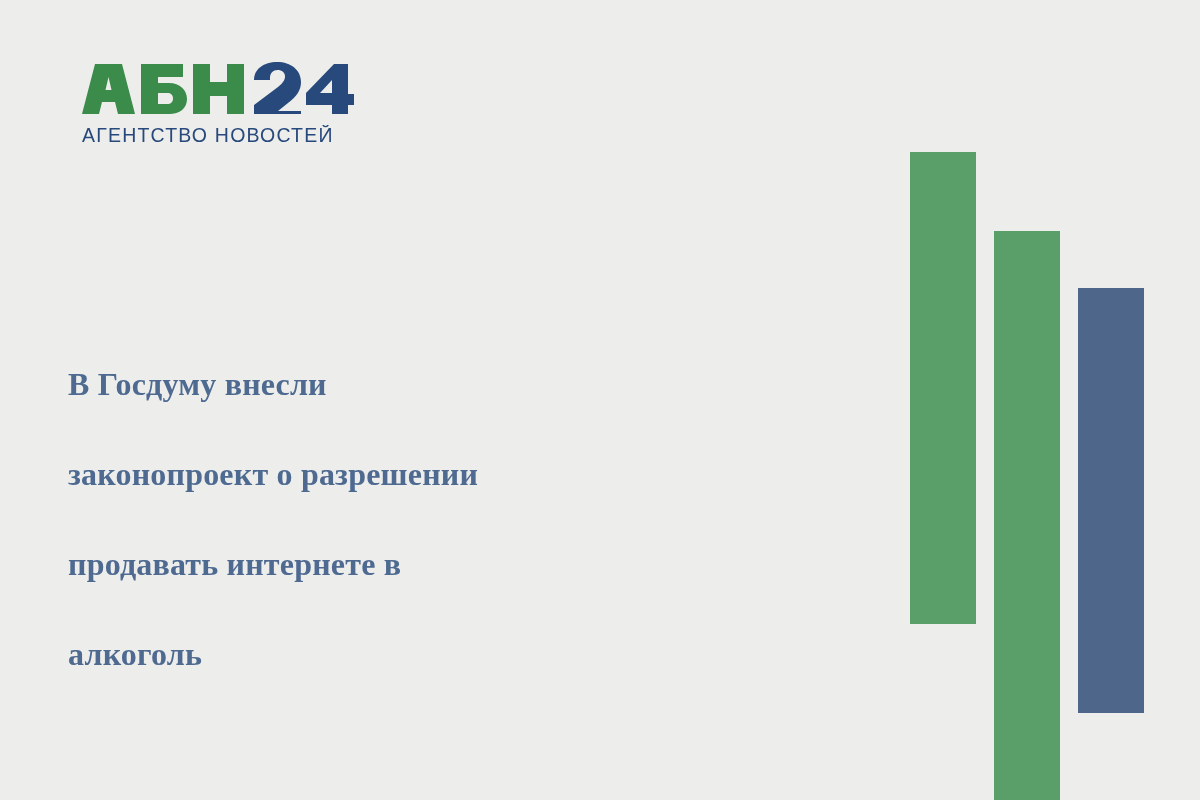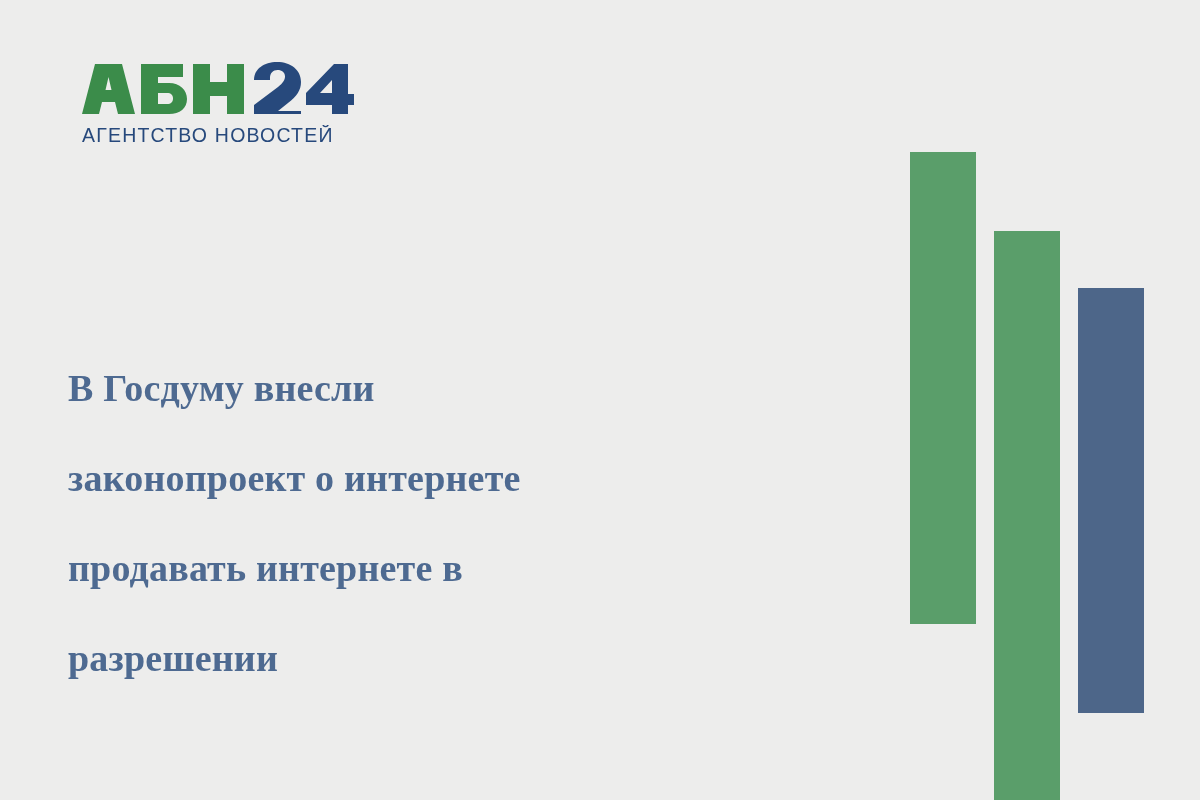--- a/index.html
+++ b/index.html
@@ -54,21 +54,21 @@
   }
 
   
   .headline {
     position: absolute;
     left: 68px;
     top: 318px;
     width: 800px;
     color: #4e6a91;
     font-family: "Liberation Serif", "DejaVu Serif", serif;
-    font-size: 38px;
+    font-size: 32px;
     font-weight: 700;
     line-height: 90px;
     letter-spacing: 0.2px;
   }
   .headline-line {
     display: block;
     white-space: nowrap;
   }
 </style>
 </head>
@@ -99,18 +99,18 @@
       <path d="M252 4 H266 V34 H272 V45 H266 V54 H250 V45 H224 V33 Z
                M250 20 L238 33 H250 Z" fill="#27497c"></path>
     </svg>
     <svg class="logo-tagline" viewBox="0 0 272 22" width="272" height="22" xmlns="http://www.w3.org/2000/svg">
       <text x="0" y="17" fill="#27497c" font-family="Liberation Sans, sans-serif" font-size="19.5" font-weight="400" letter-spacing="1.2">АГЕНТСТВО НОВОСТЕЙ</text>
     </svg>
   </div>
 
   <h1 class="headline">
     <span class="headline-line">В Госдуму внесли</span>
-    <span class="headline-line">законопроект о интернете</span>
+    <span class="headline-line">законопроект о разрешении</span>
     <span class="headline-line">продавать интернете в</span>
-    <span class="headline-line">разрешении</span>
+    <span class="headline-line">алкоголь</span>
   </h1>
 
 </div>
 
 </body></html>

